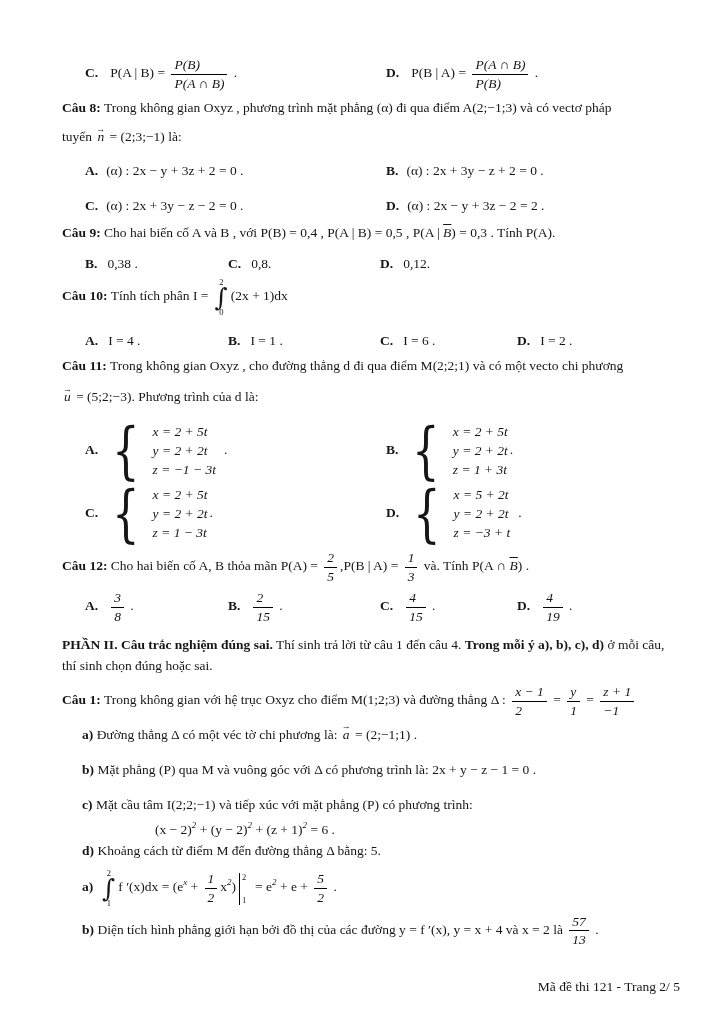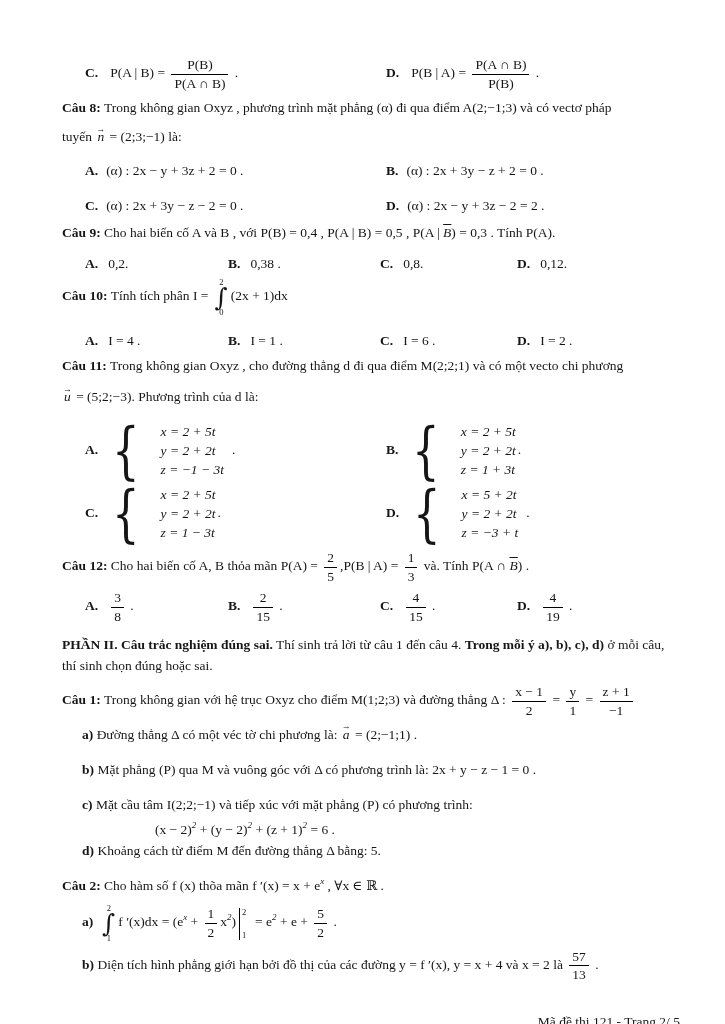--- a/index.html
+++ b/index.html
@@ -24,32 +24,32 @@
   .row4{display:grid;grid-template-columns:143px 152px 137px auto;padding-left:23px;align-items:center;}
   .sub{padding-left:20px;}
   .eqc{padding-left:93px;}
   
   .s-b{font-weight:bold;}
   .s-i{}
   .ov{text-decoration:overline;font-style:italic;}
   .sup{font-size:9px;vertical-align:6px;font-style:italic;}
   .vec{position:relative;display:inline-block;font-style:italic;padding:0 2px;}
   .vec::before{content:"→";position:absolute;top:-8px;left:50%;transform:translateX(-50%);font-size:9px;font-style:normal;}
-  .frac{display:inline-block;text-align:center;vertical-align:middle;line-height:1.15;margin:0 3px;}
+  .frac{display:inline-block;vertical-align:middle;font-style:italic;line-height:1.15;margin:0 3px;}
   .frac .fnum{display:block;border-bottom:1px solid #000;padding:0 3px 1px;}
   .frac .fden{display:block;padding:1px 3px 0;}
   .intg{display:inline-flex;flex-direction:column;align-items:center;vertical-align:middle;line-height:1;margin:0 3px;}
   .intg .ihi,.intg .ilo{font-size:8.5px;line-height:1;}
   .intg .isign{font-size:25px;line-height:.85;font-family:"DejaVu Serif",serif;}
   .eval{display:inline-block;position:relative;border-left:1.2px solid #000;height:32px;width:11px;vertical-align:middle;margin-left:3px;}
   .eval .ehi{position:absolute;top:-6px;left:2px;font-size:8.5px;}
   .eval .elo{position:absolute;bottom:-6px;left:2px;font-size:8.5px;}
   .sys{display:inline-flex;align-items:center;vertical-align:middle;}
   .sys .brace{font-size:62px;line-height:57px;font-weight:400;transform:scaleX(.7);display:inline-block;font-family:"DejaVu Serif",serif;}
-  .sys .syscol{display:inline-flex;flex-direction:column;margin-left:15px;}
+  .sys .syscol{display:inline-flex;flex-direction:column;margin-left:7px;}
   .sys .sysline{display:block;font-style:italic;line-height:19px;}
   
   .mt2{margin-top:14px;} .mt3{margin-top:10px;} .mt4{margin-top:4px;}
   .mt6{margin-top:6px;} .mt8{margin-top:8px;} .mt10{margin-top:10px;} .mt12{margin-top:12px;}
   .lh26{line-height:26px;}
   .footer{text-align:right;margin-top:28px;line-height:21px;}
 </style>
 </head>
 <body>
 
@@ -66,21 +66,20 @@
     <div class="cl line"><span class="s-b">A.</span><span style="display: inline-block; width: 8px;"></span><span class="s-i">(α) : 2x − y + 3z + 2 = 0</span><span> .</span></div>
     <div class="cr line"><span class="s-b">B.</span><span style="display: inline-block; width: 8px;"></span><span class="s-i">(α) : 2x + 3y − z + 2 = 0</span><span> .</span></div>
   </div>
   <div class="row2 mt2">
     <div class="cl line"><span class="s-b">C.</span><span style="display: inline-block; width: 8px;"></span><span class="s-i">(α) : 2x + 3y − z − 2 = 0</span><span> .</span></div>
     <div class="cr line"><span class="s-b">D.</span><span style="display: inline-block; width: 8px;"></span><span class="s-i">(α) : 2x − y + 3z − 2 = 2</span><span> .</span></div>
   </div>
 
   <div class="line nw mt6"><span class="s-b">Câu 9: </span><span>Cho hai biến cố </span><span class="s-i">A</span><span> và </span><span class="s-i">B</span><span> , với </span><span class="s-i">P(B) = 0,4</span><span> , </span><span class="s-i">P(A | B) = 0,5</span><span> , </span><span class="s-i">P(A | </span><span class="ov">B</span><span class="s-i">) = 0,3</span><span> . Tính </span><span class="s-i">P(A)</span><span>.</span></div>
   <div class="row4 mt3">
-    <div class="line"><span class="s-b">A.</span><span style="display: inline-block; width: 10px;"></span><span>0,2.</span></div>
     <div class="line"><span class="s-b">B.</span><span style="display: inline-block; width: 10px;"></span><span>0,38 .</span></div>
     <div class="line"><span class="s-b">C.</span><span style="display: inline-block; width: 10px;"></span><span>0,8.</span></div>
     <div class="line"><span class="s-b">D.</span><span style="display: inline-block; width: 10px;"></span><span>0,12.</span></div>
   </div>
 
   <div class="line mt4"><span class="s-b">Câu 10: </span><span>Tính tích phân </span><span class="s-i">I = </span><span class="intg">
         <span class="ihi">2</span>
         <span class="isign">∫</span>
         <span class="ilo">0</span>
       </span><span class="s-i">(2x + 1)dx</span></div>
@@ -140,21 +139,20 @@
 
   <div class="line mt10"><span class="s-b">PHẦN II. Câu trắc nghiệm đúng sai.</span><span> Thí sinh trả lời từ câu 1 đến câu 4. </span><span class="s-b">Trong mỗi ý a), b), c), d)</span><span> ở mỗi câu, thí sinh chọn đúng hoặc sai.</span></div>
 
   <div class="line mt8"><span class="s-b">Câu 1: </span><span>Trong không gian với hệ trục </span><span class="s-i">Oxyz</span><span> cho điểm </span><span class="s-i">M</span><span>(1;2;3)</span><span> và đường thẳng Δ : </span><span class="frac"><span class="fnum">x − 1</span><span class="fden">2</span></span><span> = </span><span class="frac"><span class="fnum">y</span><span class="fden">1</span></span><span> = </span><span class="frac"><span class="fnum">z + 1</span><span class="fden">−1</span></span></div>
   <div class="line sub mt6"><span class="s-b">a)</span><span> Đường thẳng Δ có một véc tờ chi phương là: </span><span class="vec">a</span><span> = (2;−1;1)</span><span> .</span></div>
   <div class="line sub mt2"><span class="s-b">b)</span><span> Mặt phẳng </span><span class="s-i">(P)</span><span> qua </span><span class="s-i">M</span><span> và vuông góc với Δ có phương trình là: </span><span class="s-i">2x + y − z − 1 = 0</span><span> .</span></div>
   <div class="line sub mt2"><span class="s-b">c)</span><span> Mặt cầu tâm </span><span class="s-i">I</span><span>(2;2;−1)</span><span> và tiếp xúc với mặt phẳng </span><span class="s-i">(P)</span><span> có phương trình:</span></div>
   <div class="line eqc"><span class="s-i">(x − 2)</span><span class="sup">2</span><span class="s-i"> + (y − 2)</span><span class="sup">2</span><span class="s-i"> + (z + 1)</span><span class="sup">2</span><span class="s-i"> = 6 .</span></div>
   <div class="line sub"><span class="s-b">d)</span><span> Khoảng cách từ điểm </span><span class="s-i">M</span><span> đến đường thẳng Δ bằng: 5.</span></div>
 
-  <div class="line mt3"><span class="s-b">Câu 2: </span><span>Cho hàm số </span><span class="s-i">f (x)</span><span> thõa mãn </span><span class="s-i">f ′(x) = x + e</span><span class="sup">x</span><span> , </span><span class="s-i">∀x ∈ ℝ</span><span> .</span></div>
   <div class="line sub mt8"><span class="s-b">a)</span><span style="display: inline-block; width: 6px;"></span><span class="intg">
         <span class="ihi">2</span>
         <span class="isign">∫</span>
         <span class="ilo">1</span>
       </span><span class="s-i">f ′(x)dx = </span><span class="s-i">(e</span><span class="sup">x</span><span class="s-i"> + </span><span class="frac"><span class="fnum">1</span><span class="fden">2</span></span><span class="s-i">x</span><span class="sup">2</span><span class="s-i">)</span><span class="eval"><span class="ehi">2</span><span class="elo">1</span></span><span style="display: inline-block; width: 4px;"></span><span class="s-i">= e</span><span class="sup">2</span><span class="s-i"> + e + </span><span class="frac"><span class="fnum">5</span><span class="fden">2</span></span><span> .</span></div>
   <div class="line sub mt6"><span class="s-b">b)</span><span> Diện tích hình phẳng giới hạn bởi đồ thị của các đường </span><span class="s-i">y = f ′(x), y = x + 4</span><span> và </span><span class="s-i">x = 2</span><span> là </span><span class="frac"><span class="fnum">57</span><span class="fden">13</span></span><span> .</span></div>
 
   <div class="footer">Mã đề thi 121 - Trang 2/ 5</div>
 
 </div>

